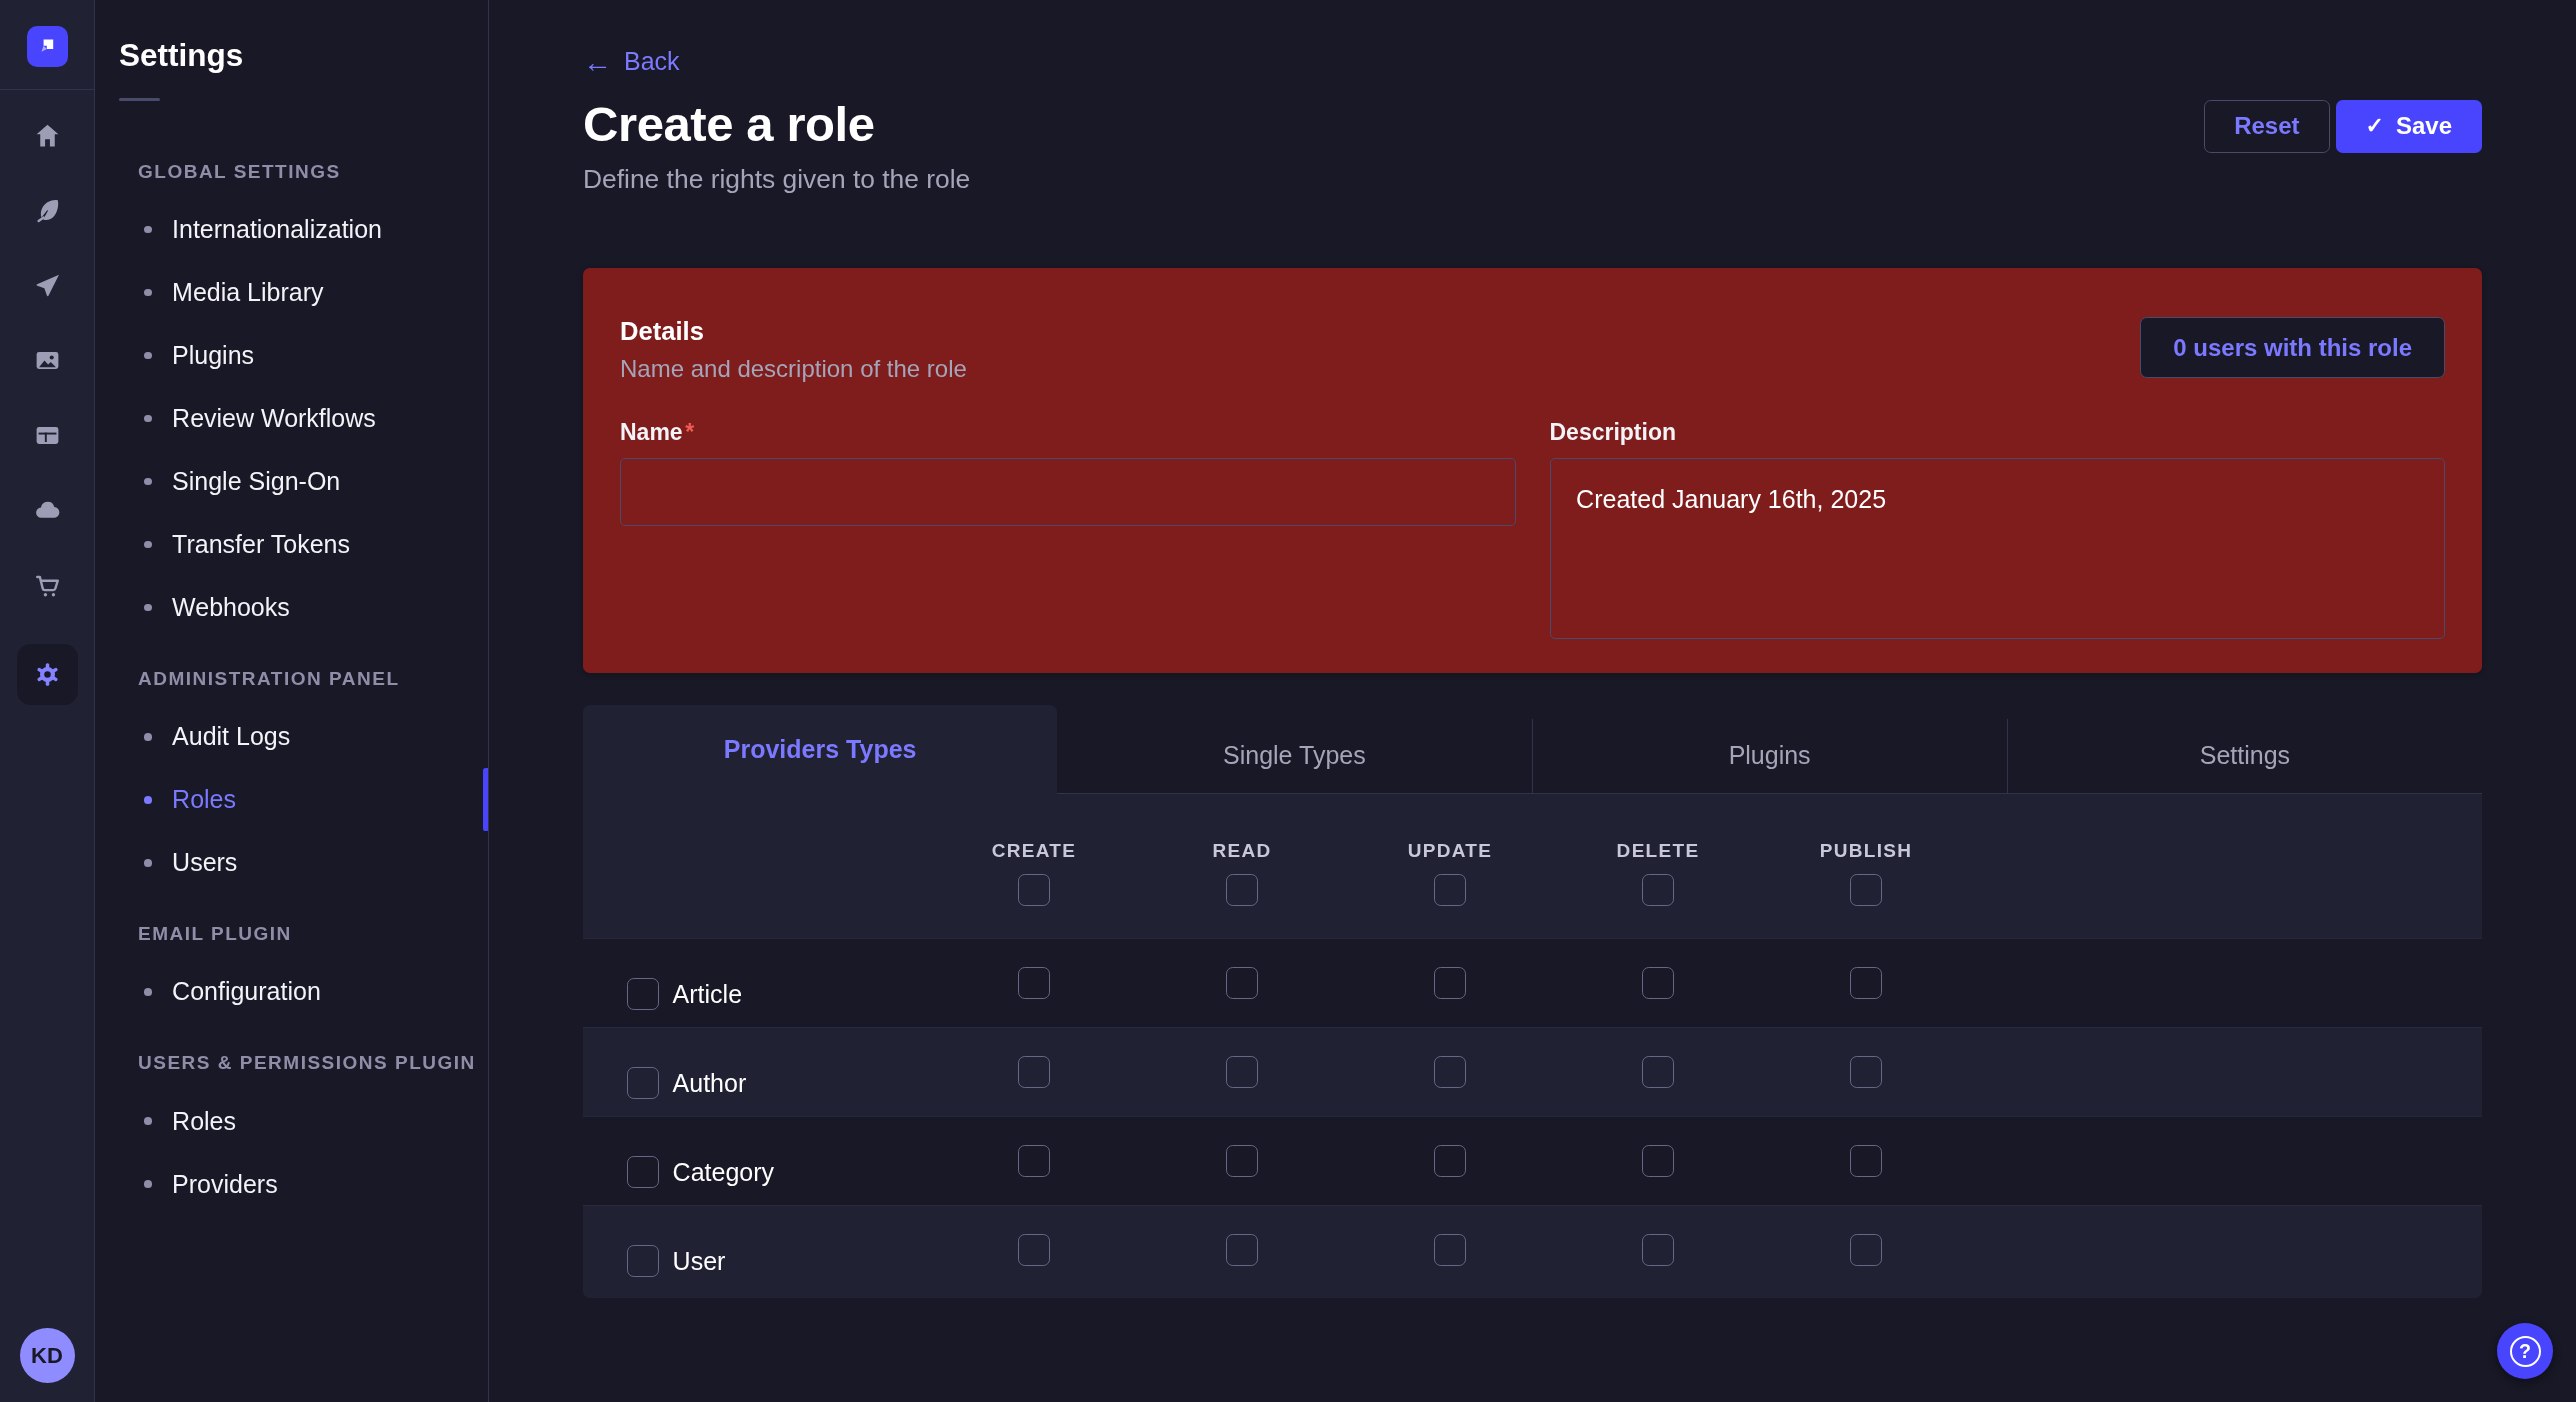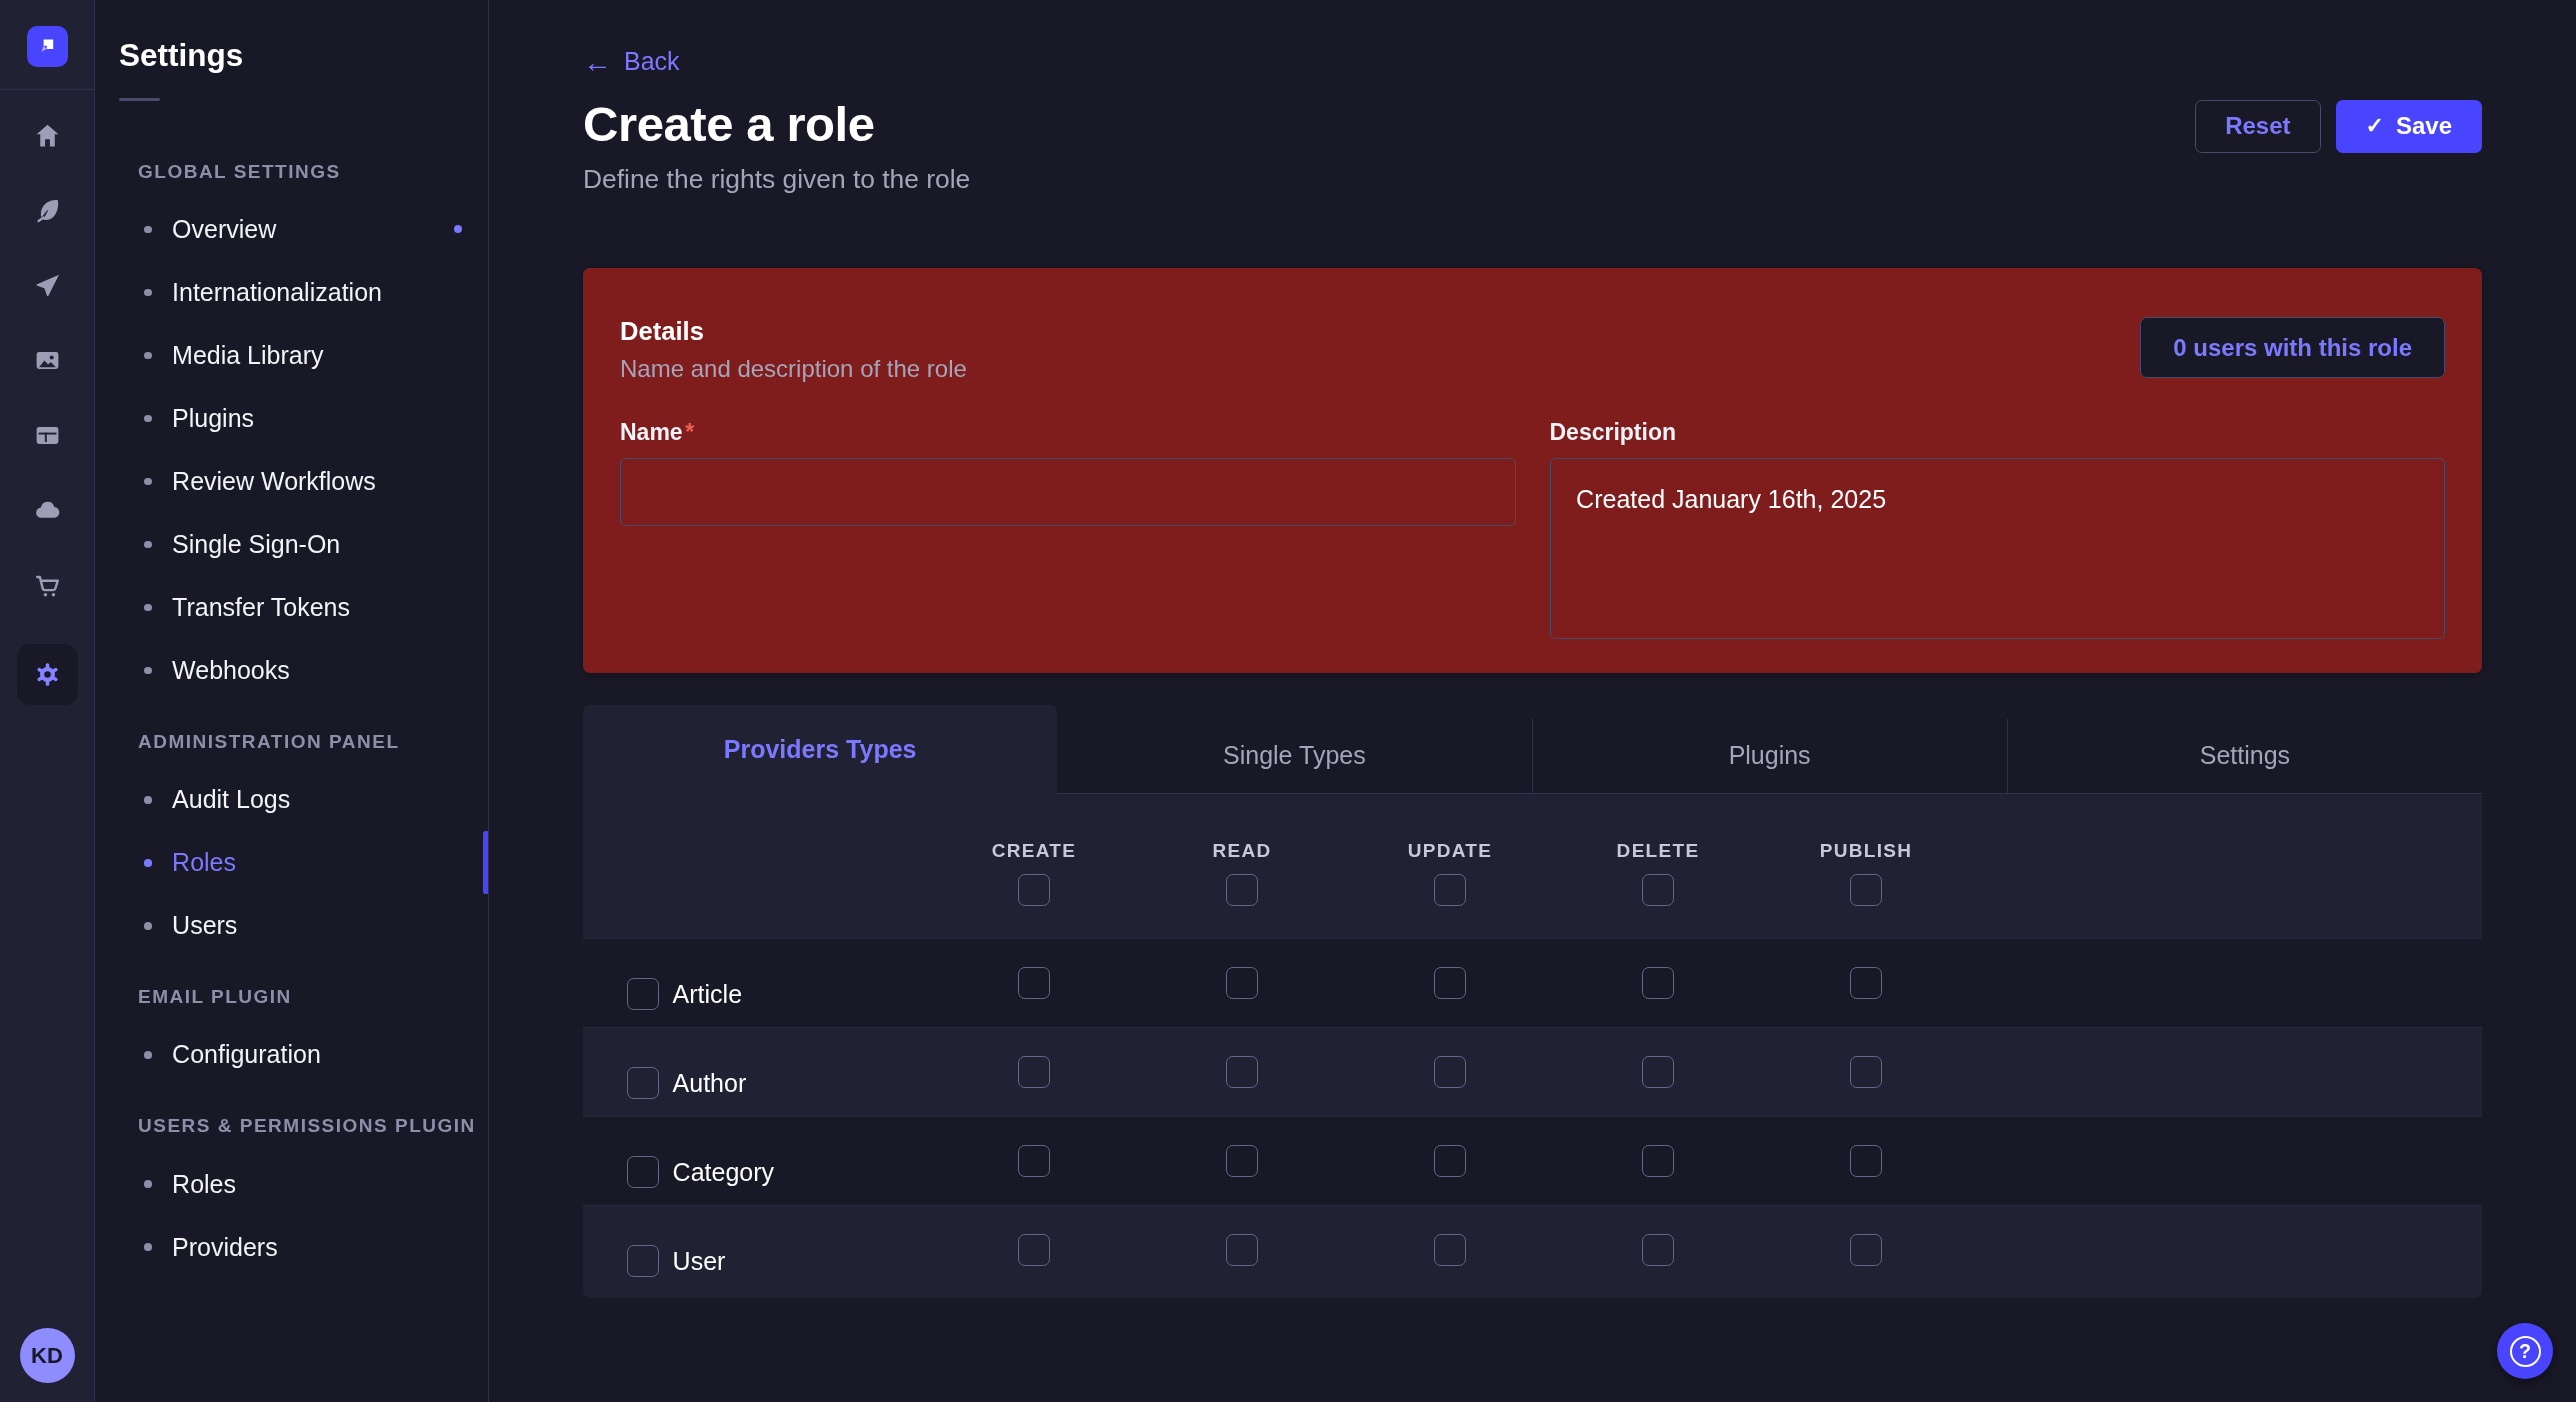--- a/index.html
+++ b/index.html
@@ -35,21 +35,21 @@
   .notif-dot { width:8.5px; height:8.5px; border-radius:50%; background:#7b79ff; position:absolute; right:25.6px; top:27px; }
   .active-bar { position:absolute; right:0; top:0; width:5.1px; height:63px; background:#4945ff; border-radius:2.6px 0 0 2.6px; }
 
   
   .main { flex:1; padding:47px 94px 0; position:relative; }
   .back-link { display:inline-flex; align-items:center; gap:12px; color:#7b79ff; font-size:25px; cursor:pointer; }
   .back-arrow { font-size:29px; line-height:24px; }
   .title-row { display:flex; justify-content:space-between; align-items:flex-start; margin-top:20.4px; }
   .page-title { font-size:49px; font-weight:700; color:#fff; letter-spacing:-0.4px; }
   .page-subtitle { font-size:26.4px; color:#a5a5ba; margin-top:12px; }
-  .actions { display:flex; gap:15px; padding-top:3.4px; }
+  .actions { display:flex; gap:6px; padding-top:3.4px; }
   .btn { height:53px; border-radius:6.8px; font-size:24px; font-weight:600; display:flex; align-items:center; justify-content:center;
          padding:0 29px; cursor:pointer; border:0.9px solid transparent; font-family:inherit; }
   .btn-reset { background:transparent; border-color:#4a4a6a; color:#7b79ff; }
   .btn-save { background:#4945ff; color:#fff; gap:12px; }
   .save-check { font-size:22px; font-weight:700; }
 
   
   .card { background:#7f1d1d; border-radius:6.8px; margin-top:73px; padding:37px 37px 31px; box-shadow:0 1.7px 6.8px rgba(0,0,0,.18); }
   .card-head { display:flex; justify-content:space-between; align-items:flex-start; }
   .card-title { font-size:25.6px; font-weight:600; color:#fff; padding-top:12px; }
@@ -167,25 +167,20 @@
   </nav>
 
   <nav class="subnav">
     <h2 class="subnav-title">Settings</h2>
     <div class="subnav-divider"></div>
 
     <div class="nav-section-label first">GLOBAL SETTINGS</div>
     <ul>
       <li class="nav-item">
         <span class="bullet"></span>
-        <span class="nav-label">Overview</span>
-        <span class="notif-dot"></span>
-      </li>
-      <li class="nav-item">
-        <span class="bullet"></span>
         <span class="nav-label">Internationalization</span>
       </li>
       <li class="nav-item">
         <span class="bullet"></span>
         <span class="nav-label">Media Library</span>
       </li>
       <li class="nav-item">
         <span class="bullet"></span>
         <span class="nav-label">Plugins</span>
       </li>

